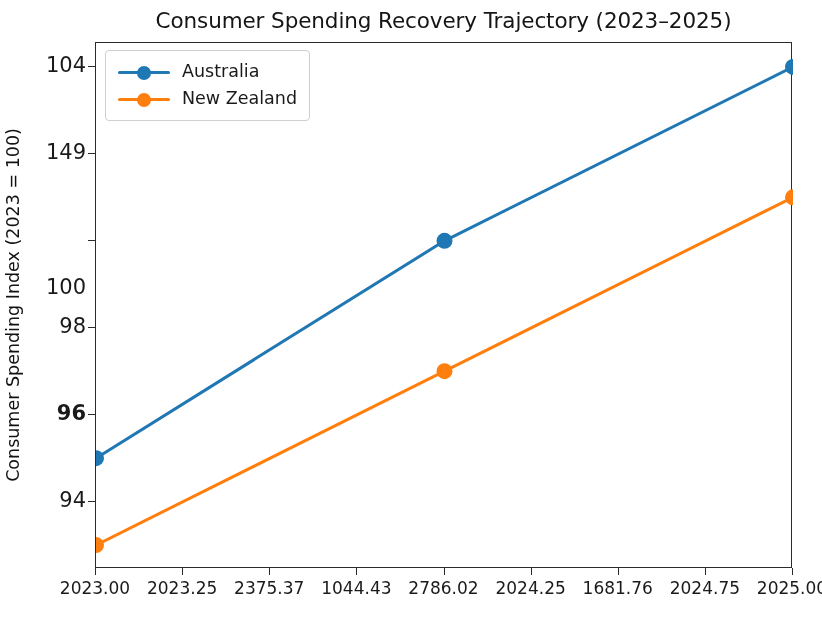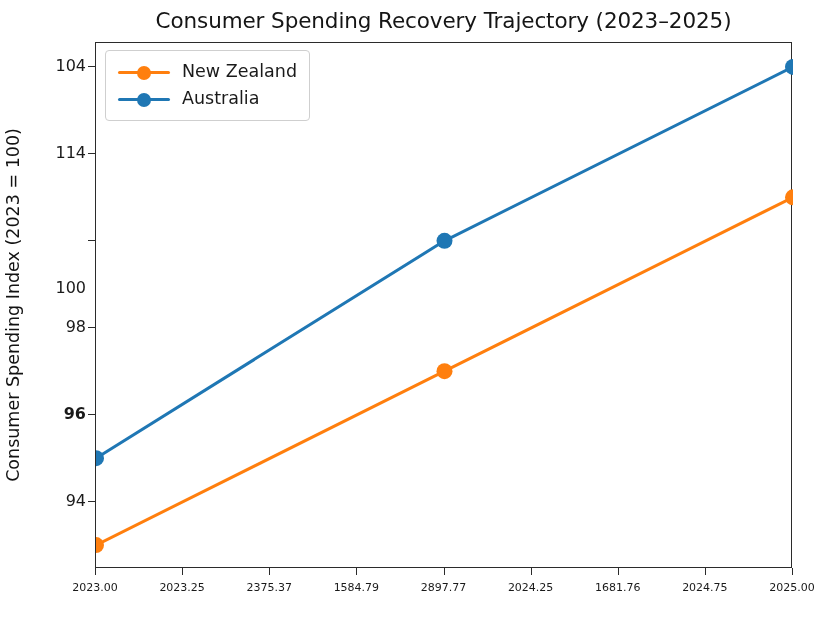--- a/index.html
+++ b/index.html
@@ -66,42 +66,42 @@
     width: 0;
     border-left: 1.5px solid #2b2b2b;
     top: 568px;
   }
   
   .ytick-label {
     position: absolute;
     right: 0;
     width: 84px;
     text-align: right;
-    font-size: 16px;
+    font-size: 21px;
     line-height: 17px;
     color: #1a1a1a;
   }
   .ytick-label-wrap {
     position: absolute;
     left: 0;
     width: 86px;
     height: 0;
   }
   .xtick-label-wrap {
     position: absolute;
     top: 578px;
     width: 0;
     height: 0;
   }
   .xtick-label {
     position: absolute;
     left: -52px;
     width: 104px;
     text-align: center;
-    font-size: 11px;
+    font-size: 17px;
     line-height: 20px;
     color: #1a1a1a;
     white-space: nowrap;
   }
   
   #xlabel {
     position: absolute;
     left: 95px;
     top: 605px;
     width: 697px;
@@ -192,21 +192,21 @@
       <div class="ytick-label-wrap" style="top: 413.678px;">
         <div class="ytick-label" style="top: -9px; font-weight: bold;">96</div>
       </div>
       <div class="ytick-label-wrap" style="top: 326.736px;">
         <div class="ytick-label" style="top: -9px;">98</div>
       </div>
       <div class="ytick-label-wrap" style="top: 239.793px;">
         <div class="ytick-label" style="top: -9px; margin-top: 48px;">100</div>
       </div>
       <div class="ytick-label-wrap" style="top: 152.851px;">
-        <div class="ytick-label" style="top: -9px;">114</div>
+        <div class="ytick-label" style="top: -9px;">149</div>
       </div>
       <div class="ytick-label-wrap" style="top: 65.9091px;">
         <div class="ytick-label" style="top: -9px;">104</div>
       </div>
     </div>
   <div id="ytick-marks">
       <div class="ytick-mark" style="top: 500.62px;"></div>
       <div class="ytick-mark" style="top: 413.678px;"></div>
       <div class="ytick-mark" style="top: 326.736px;"></div>
       <div class="ytick-mark" style="top: 239.793px;"></div>
@@ -217,24 +217,24 @@
       <div class="xtick-label-wrap" style="left: 95px;">
         <div class="xtick-label">2023.00</div>
       </div>
       <div class="xtick-label-wrap" style="left: 182.125px;">
         <div class="xtick-label">2023.25</div>
       </div>
       <div class="xtick-label-wrap" style="left: 269.25px;">
         <div class="xtick-label">2375.37</div>
       </div>
       <div class="xtick-label-wrap" style="left: 356.375px;">
-        <div class="xtick-label">1584.79</div>
+        <div class="xtick-label">1044.43</div>
       </div>
       <div class="xtick-label-wrap" style="left: 443.5px;">
-        <div class="xtick-label">2897.77</div>
+        <div class="xtick-label">2786.02</div>
       </div>
       <div class="xtick-label-wrap" style="left: 530.625px;">
         <div class="xtick-label">2024.25</div>
       </div>
       <div class="xtick-label-wrap" style="left: 617.75px;">
         <div class="xtick-label">1681.76</div>
       </div>
       <div class="xtick-label-wrap" style="left: 704.875px;">
         <div class="xtick-label">2024.75</div>
       </div>
@@ -264,27 +264,27 @@
         <circle cx="0.00" cy="502.09" r="8" fill="#ff7f0e"></circle>
         <circle cx="348.50" cy="328.21" r="8" fill="#ff7f0e"></circle>
         <circle cx="697.00" cy="154.32" r="8" fill="#ff7f0e"></circle>
       </svg>
   </div>
 
 
   <div id="legend">
       <div class="legend-row">
         <span class="legend-swatch">
+          <span class="legend-line" style="background: rgb(31, 119, 180);"></span>
+          <span class="legend-dot" style="background: rgb(31, 119, 180);"></span>
+        </span>
+        <span class="legend-text">Australia</span>
+      </div>
+      <div class="legend-row">
+        <span class="legend-swatch">
           <span class="legend-line" style="background: rgb(255, 127, 14);"></span>
           <span class="legend-dot" style="background: rgb(255, 127, 14);"></span>
         </span>
         <span class="legend-text">New Zealand</span>
       </div>
-      <div class="legend-row">
-        <span class="legend-swatch">
-          <span class="legend-line" style="background: rgb(31, 119, 180);"></span>
-          <span class="legend-dot" style="background: rgb(31, 119, 180);"></span>
-        </span>
-        <span class="legend-text">Australia</span>
-      </div>
     </div>
 
 </div>
 
 </body></html>

